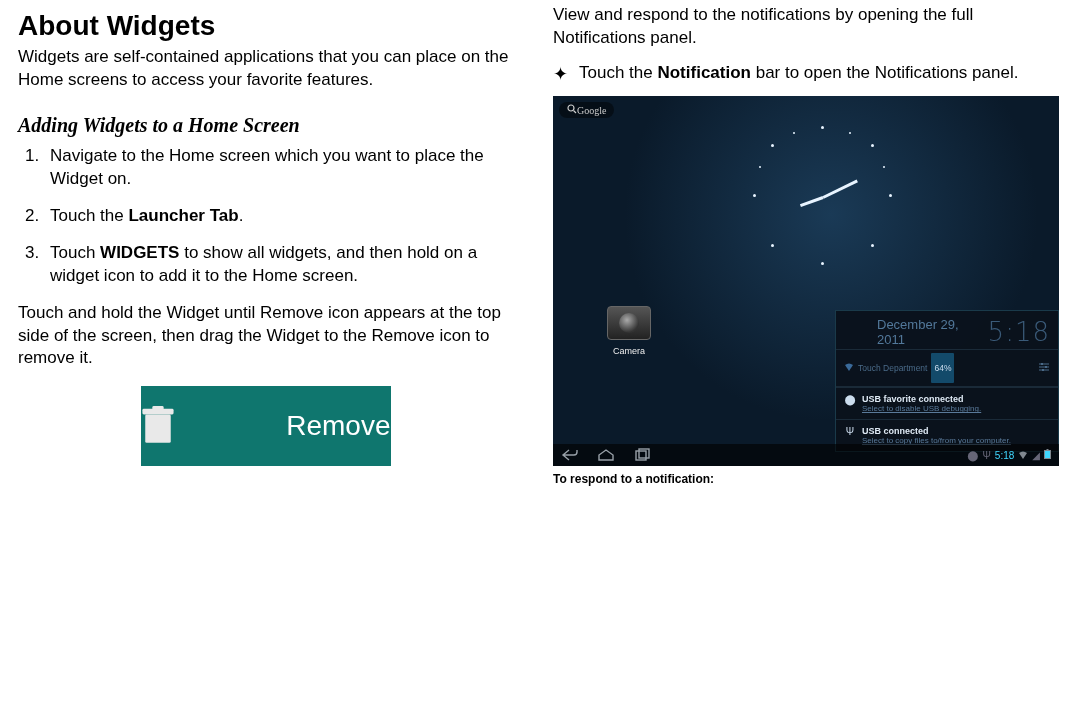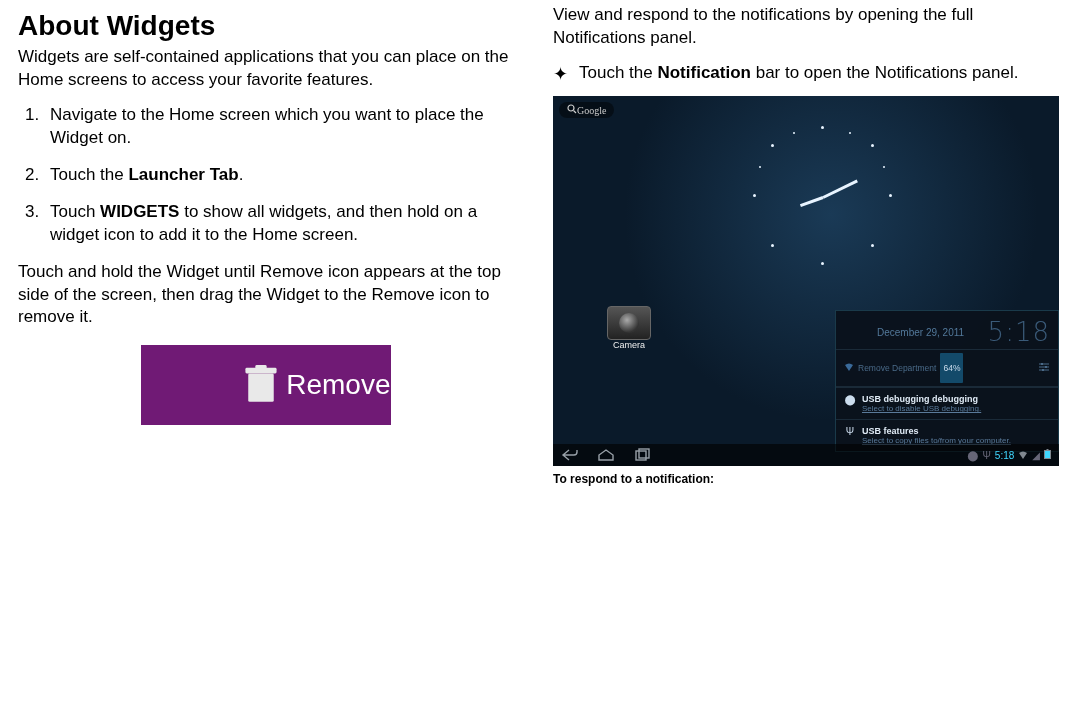--- a/index.html
+++ b/index.html
@@ -59,25 +59,25 @@
     width: 26px;
     flex-shrink: 0;
     font-size: 18px;
   }
   .bullet-row .text {
     flex: 1;
   }
   .remove-img {
     width: 250px;
     height: 80px;
-    background: #701a75;
+    background: #0f766e;
     margin: 16px auto 0 auto;
     display: flex;
     align-items: center;
-    justify-content: flex-end;
+    justify-content: space-between;
     gap: 8px;
   }
   .remove-img .trash {
     width: 34px;
     height: 40px;
   }
   .remove-img .label {
     color: #fff;
     font-size: 28px;
     font-weight: 300;
@@ -134,38 +134,38 @@
     content: "";
     position: absolute;
     left: 11px; top: 6px;
     width: 20px; height: 20px;
     border-radius: 50%;
     background: radial-gradient(circle at 40% 35%, #aaa, #333 70%);
   }
   .camera-label {
     color: #eee;
     font-size: 9px;
-    margin-top: 0;
+    margin-top: 6px;
   }
   .notif-panel {
     position: absolute;
     right: 0; top: 214px;
     width: 222px;
     background: rgba(10,18,28,0.96);
     border: 1px solid #1a3a4a;
     font-size: 9px;
     color: #6a7a8a;
   }
   .notif-head {
     display: flex;
     justify-content: space-between;
     align-items: center;
     padding: 6px 8px 2px 8px;
   }
-  .notif-date { font-size: 10px; color: #52789a; padding-left: 33px; }
+  .notif-date { font-size: 13px; color: #52789a; padding-left: 33px; }
   .notif-time {
     font-family: "DejaVu Sans", Arial, sans-serif;
     font-size: 26px;
     color: #3a5a78;
     font-weight: 100;
     letter-spacing: 1px;
   }
   .notif-wifi {
     display:flex; align-items:center; gap:4px;
     padding: 3px 8px;
@@ -214,20 +214,21 @@
 </style>
 </head>
 <body>
 
 <div class="page">
 
   <div class="col">
     <h1 class="section-title">About Widgets</h1>
     <p class="para">Widgets are self-contained applications that you can place on the Home screens to access your favorite features.</p>
 
+    <h2 class="subheading">Adding Widgets to a Home Screen</h2>
     <ol class="steps">
       <li>Navigate to the Home screen which you want to place the Widget on.</li>
       <li>
         <span>Touch the </span><strong>Launcher Tab</strong><span>.</span>
       </li>
       <li>
         <span>Touch </span><strong>WIDGETS</strong><span> to show all widgets, and then hold on a widget icon to add it to the Home screen.</span>
       </li>
     </ol>
 
@@ -292,44 +293,44 @@
         <div class="notif-head">
           <span class="notif-date">December 29, 2011</span>
           <span class="notif-time">5:18</span>
         </div>
         <div class="notif-wifi">
           <span>
             <svg width="10" height="8" viewBox="0 0 10 8">
                 <path d="M5 8 L9 2 Q5 -1 1 2 Z" fill="#3a6a9a"></path>
               </svg>
           </span>
-          <span>Remove Department</span>
+          <span>Touch Department</span>
           <span class="pct-badge">64%</span>
           <span class="settings">
             <svg width="12" height="10" viewBox="0 0 12 10">
                 <line x1="1" y1="2" x2="11" y2="2" stroke="#4a6a88"></line>
                 <line x1="1" y1="5" x2="11" y2="5" stroke="#4a6a88"></line>
                 <line x1="1" y1="8" x2="11" y2="8" stroke="#4a6a88"></line>
                 <rect x="3" y="1" width="2" height="2" fill="#4a6a88"></rect>
                 <rect x="7" y="4" width="2" height="2" fill="#4a6a88"></rect>
                 <rect x="4" y="7" width="2" height="2" fill="#4a6a88"></rect>
               </svg>
           </span>
         </div>
         <div class="notif-item">
           <div class="ic">⬤</div>
           <div>
-            <div class="title">USB debugging debugging</div>
+            <div class="title">USB favorite connected</div>
             <div class="sub">Select to disable USB debugging.</div>
           </div>
         </div>
         <div class="notif-item">
           <div class="ic">Ψ</div>
           <div>
-            <div class="title">USB features</div>
+            <div class="title">USB connected</div>
             <div class="sub">Select to copy files to/from your computer.</div>
           </div>
         </div>
       </div>
 
       <div class="navbar">
         <div class="navbtn nav-back">
           <svg viewBox="0 0 18 14">
               <path d="M8 2 L2 7 L8 12 M2 7 H13 Q16 7 16 4 V2" stroke="#98a0a8" stroke-width="1.4" fill="none"></path>
             </svg>

